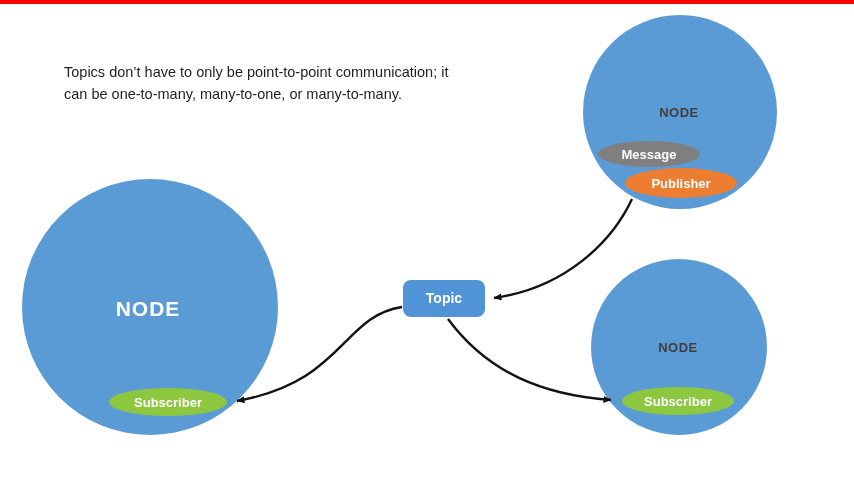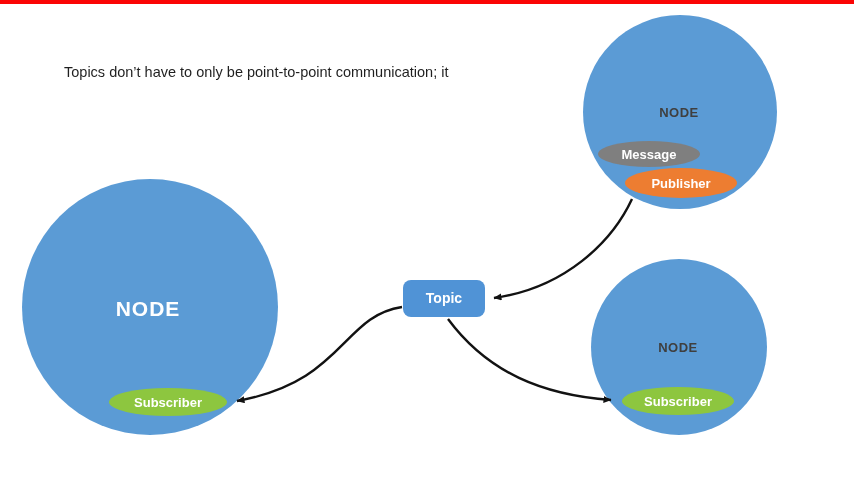--- a/index.html
+++ b/index.html
@@ -64,20 +64,21 @@
 </style>
 </head>
 <body>
 
 <div class="stage">
 
   <div class="red-bar" style="background: rgb(251, 5, 5);"></div>
 
   <div class="caption">
     <div>Topics don’t have to only be point-to-point communication; it</div>
+    <div>can be one-to-many, many-to-one, or many-to-many.</div>
   </div>
 
   <svg class="diagram" width="854" height="480" viewBox="0 0 854 480">
     <defs>
       <marker id="arrowhead" markerWidth="9" markerHeight="8" refX="7.5" refY="3.5" orient="auto" markerUnits="userSpaceOnUse">
         <path d="M0,0 L8,3.5 L0,7 Z" fill="#121212"></path>
       </marker>
     </defs>
 
     <circle cx="150" cy="307" r="128" fill="#5b9bd5"></circle>

